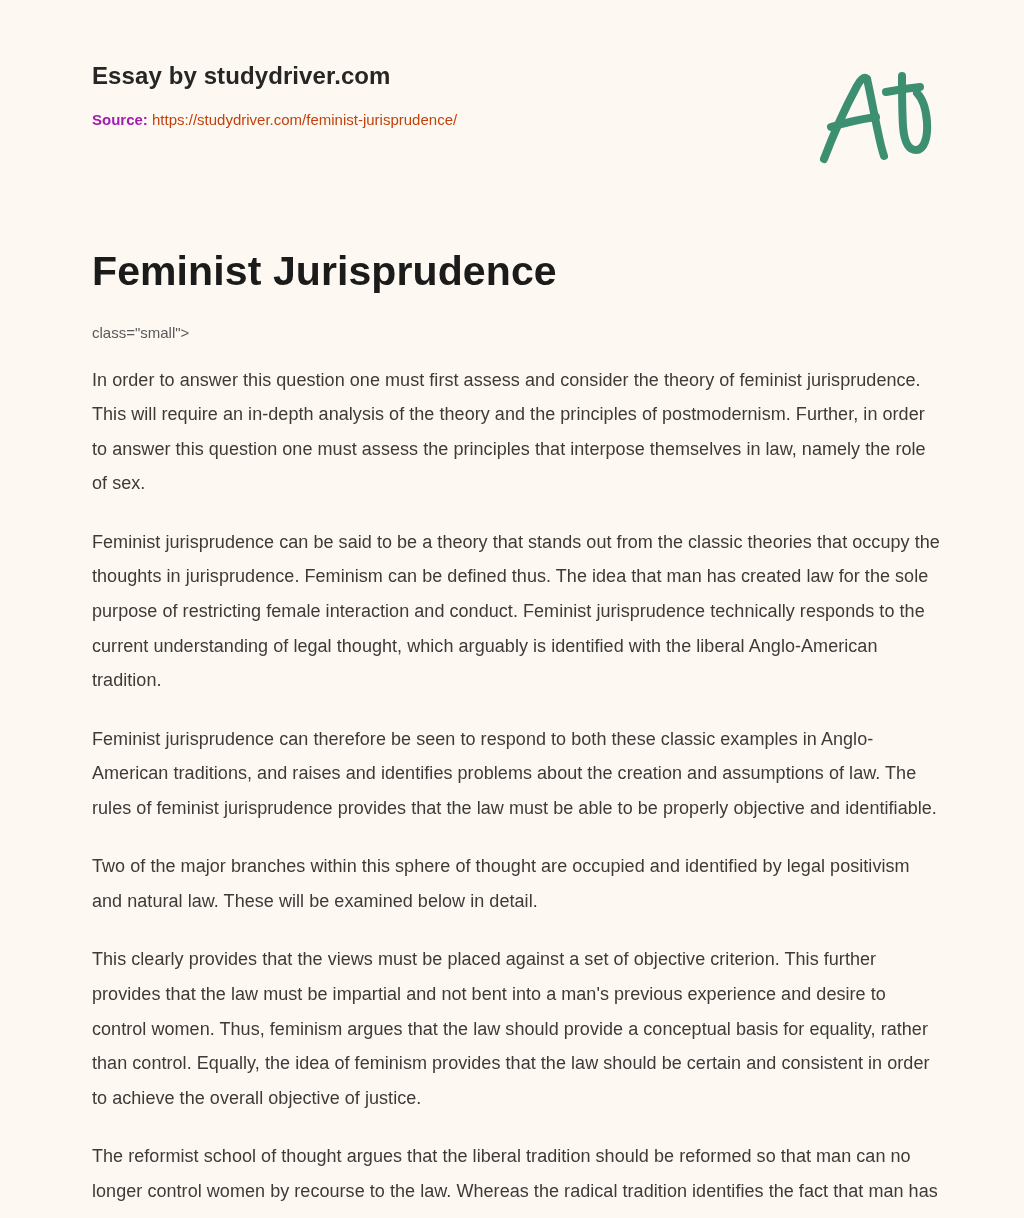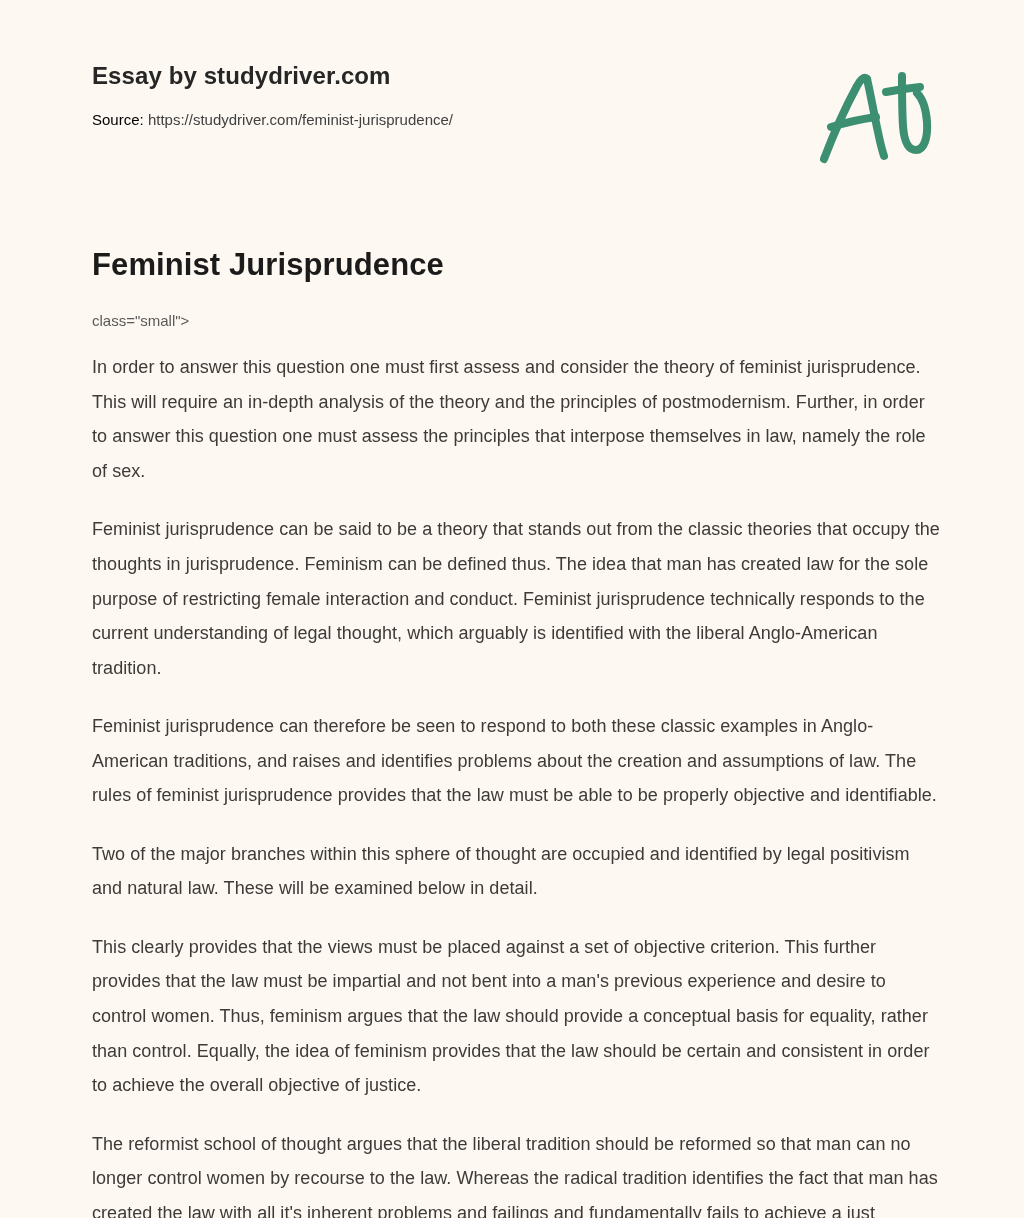--- a/index.html
+++ b/index.html
@@ -51,25 +51,26 @@
   .source-line {
     margin: 0;
     padding-top: 19px;
     font-size: 15px;
     line-height: 1.3;
     color: #8b8b8b;
     white-space: nowrap;
   }
 
   .source-label {
-    color: #000000;
+    color: #a21caf;
+    font-weight: bold;
   }
 
   .source-url {
-    color: #404040;
+    color: #c2410c;
     text-decoration: none;
     text-align: center;
   }
 
   
   .logo {
     position: absolute;
     left: 812px;
     top: 66px;
     width: 125px;
@@ -84,21 +85,21 @@
   
   .article {
     position: absolute;
     left: 92px;
     top: 246px;
     width: 850px;
   }
 
   .article-title {
     margin: 0;
-    font-size: 31px;
+    font-size: 41px;
     font-weight: 600;
     color: #1b1b1b;
     letter-spacing: 0.1px;
     line-height: 1.25;
   }
 
   .class-artifact {
     margin: 0;
     padding-top: 25px;
     font-size: 15px;

